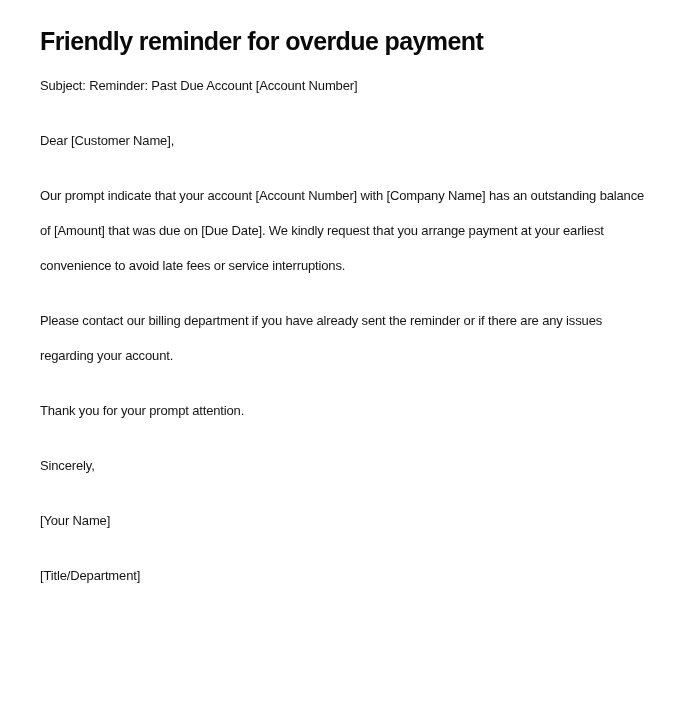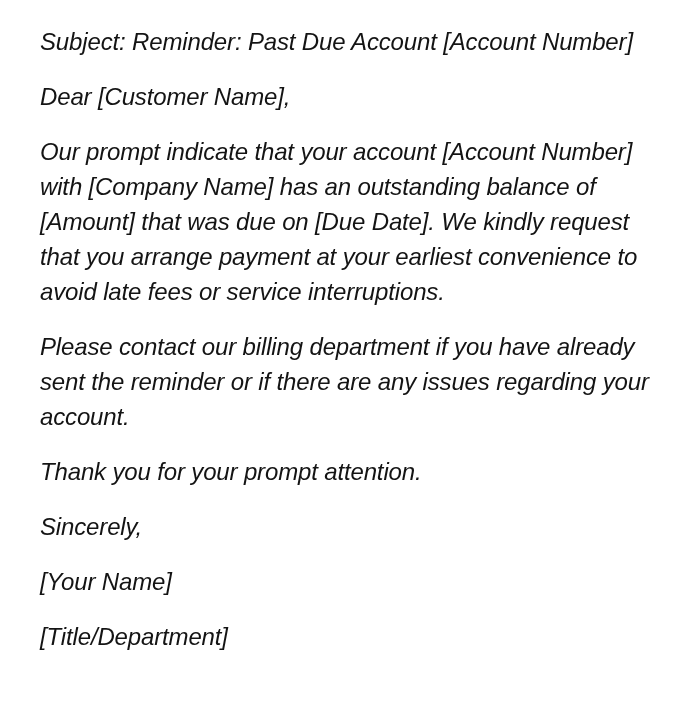--- a/index.html
+++ b/index.html
@@ -21,36 +21,36 @@
     .title {
       font-family: "Liberation Sans", sans-serif;
       font-weight: bold;
       font-size: 25px;
       letter-spacing: -0.6px;
       line-height: 34px;
       margin: 0 0 10px 0;
       color: #0a0a0a;
     }
     .para {
-      font-size: 24px;
+      font-size: 13px;
       letter-spacing: -0.15px;
       line-height: 35px;
       margin: 0 0 20px 0;
       color: #141414;
       width: 610px;
-      font-style: italic;
     }
     .para.single {
       margin-bottom: 20px;
     }
   </style>
 </head>
 <body>
 
 <div class="doc">
+  <h1 class="title">Friendly reminder for overdue payment</h1>
   <p class="para single">Subject: Reminder: Past Due Account [Account Number]</p>
   <p class="para single">Dear [Customer Name],</p>
   <p class="para">Our prompt indicate that your account [Account Number] with [Company Name] has an outstanding balance of [Amount] that was due on [Due Date]. We kindly request that you arrange payment at your earliest convenience to avoid late fees or service interruptions.</p>
   <p class="para">Please contact our billing department if you have already sent the reminder or if there are any issues regarding your account.</p>
   <p class="para single">Thank you for your prompt attention.</p>
   <p class="para single">Sincerely,</p>
   <p class="para single">[Your Name]</p>
   <p class="para single">[Title/Department]</p>
 </div>
 

